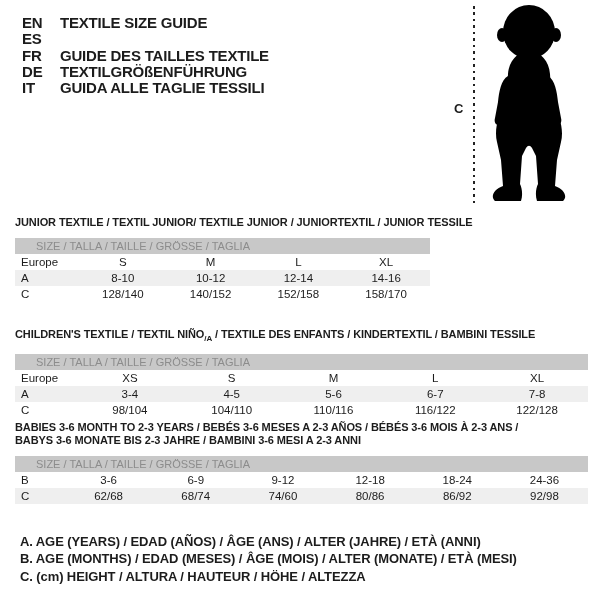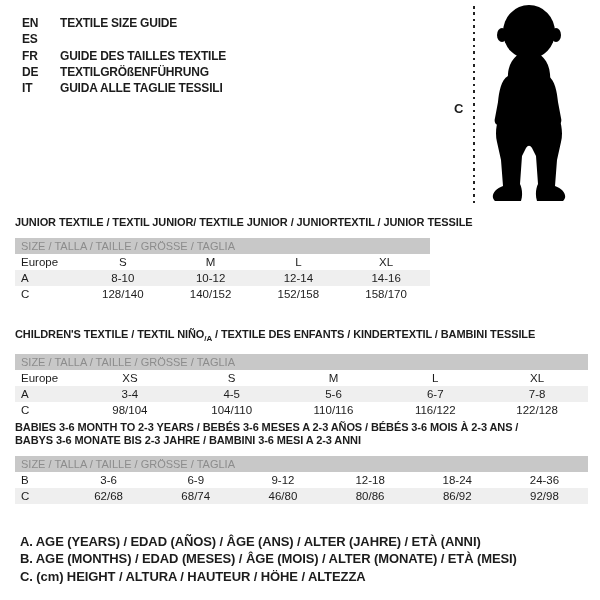--- a/index.html
+++ b/index.html
@@ -12,40 +12,40 @@
   html,body{margin:0;padding:0;}
   body{
     width:600px;height:600px;background:#ffffff;
     font-family:"Liberation Sans", sans-serif;
     color:var(--text-color);
     -webkit-font-smoothing:antialiased;
   }
   .page{position:relative;width:600px;height:600px;overflow:hidden;background:#ffffff;}
 
   
-  .lang-list{position:absolute;left:22px;top:15px;font-weight:bold;font-size:12px;letter-spacing:-0.2px;}
+  .lang-list{position:absolute;left:22px;top:15px;font-weight:bold;font-size:15px;letter-spacing:-0.2px;}
   .lang-row{display:flex;line-height:16.3px;}
   .lang-code{width:38px;}
 
   
   .figure{position:absolute;left:440px;top:0;width:160px;height:215px;}
   .height-line{position:absolute;left:33px;top:6px;height:200px;width:2px;
     background:repeating-linear-gradient(to bottom,#222 0 2.5px,transparent 2.5px 6.5px);}
   .height-label{position:absolute;left:14px;top:101px;font-weight:bold;font-size:13px;}
   .figure svg{position:absolute;left:42px;top:4px;}
 
   
   .section{position:absolute;left:15px;}
   #sec1{top:216px;width:415px;}
   #sec2{top:328px;width:573px;}
   #sec3{top:421px;width:573px;}
   .section-title{font-weight:bold;font-size:11px;letter-spacing:-0.1px;line-height:13px;margin-bottom:9px;white-space:nowrap;}
   .section-title sub{font-size:8px;}
   .size-band{background:var(--header-band-bg);color:var(--header-band-text);
-    font-size:11px;height:16px;line-height:16px;padding-left:6px;box-sizing:border-box;}
+    font-size:11px;height:16px;line-height:16px;padding-left:21px;box-sizing:border-box;}
   .trow{display:flex;height:16px;line-height:16px;font-size:11.5px;}
   .trow.alt{background:var(--alt-row-bg);}
   .tlabel{padding-left:6px;box-sizing:border-box;}
   #sec1 .tlabel,#sec2 .tlabel{width:64px;}
   #sec3 .tlabel{width:50px;}
   .tcell{flex:1;text-align:center;}
 
   
   .footnotes{position:absolute;left:20px;top:533px;font-weight:bold;font-size:13px;line-height:17.3px;letter-spacing:-0.1px;white-space:nowrap;}
 </style>
@@ -162,21 +162,21 @@
       <div class="tcell">6-9</div>
       <div class="tcell">9-12</div>
       <div class="tcell">12-18</div>
       <div class="tcell">18-24</div>
       <div class="tcell">24-36</div>
     </div>
     <div class="trow alt">
       <div class="tlabel">C</div>
       <div class="tcell">62/68</div>
       <div class="tcell">68/74</div>
-      <div class="tcell">46/80</div>
+      <div class="tcell">74/60</div>
       <div class="tcell">80/86</div>
       <div class="tcell">86/92</div>
       <div class="tcell">92/98</div>
     </div>
   </div>
 
   <div class="footnotes">
     <div>A. AGE (YEARS) / EDAD (AÑOS) / ÂGE (ANS) / ALTER (JAHRE) / ETÀ (ANNI)</div>
     <div>B. AGE (MONTHS) / EDAD (MESES) / ÂGE (MOIS) / ALTER (MONATE) / ETÀ (MESI)</div>
     <div>C. (cm) HEIGHT / ALTURA / HAUTEUR / HÖHE / ALTEZZA</div>

